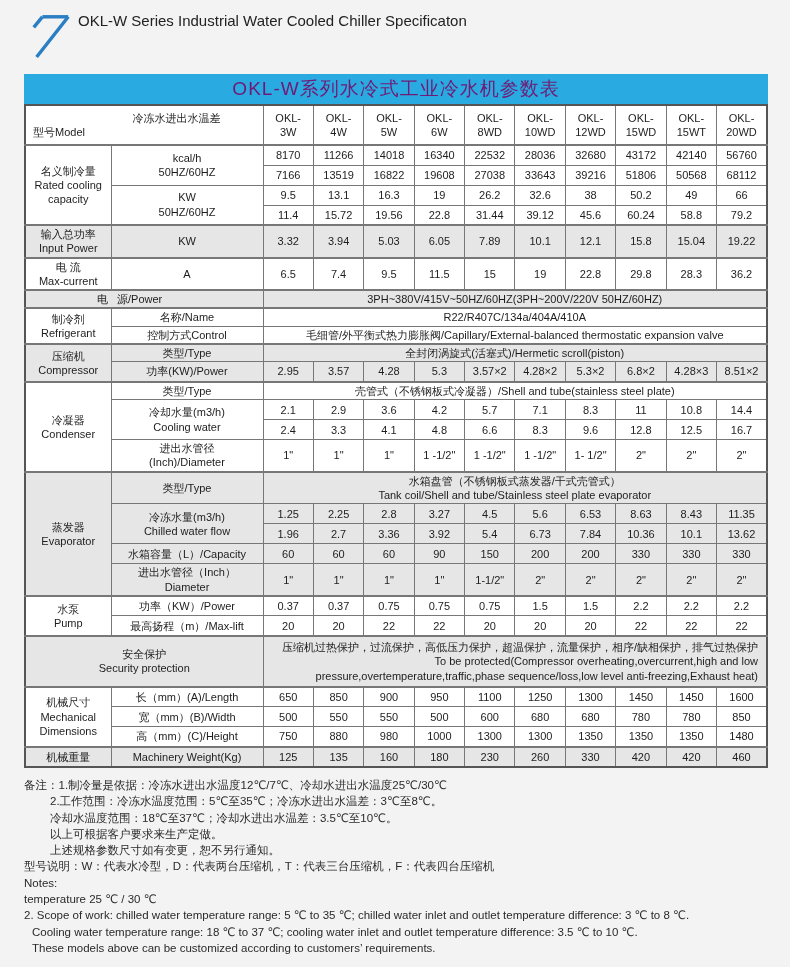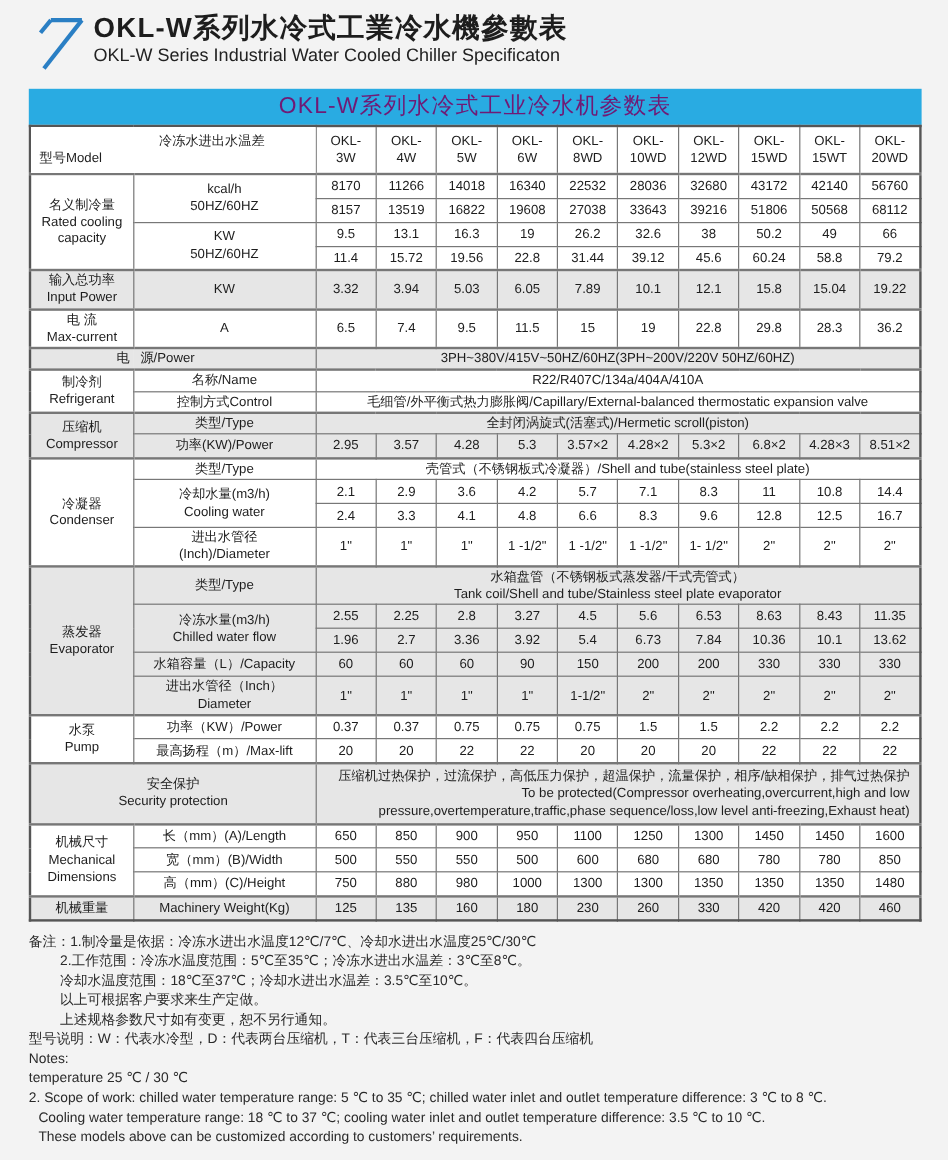--- a/index.html
+++ b/index.html
@@ -68,21 +68,20 @@
 </style>
 </head>
 <body>
 
 <div class="page-header">
   <svg class="logo" viewBox="0 0 48 52" fill="none">
     <path d="M15 7 L42 7" stroke="#2a7fc4" stroke-width="3.6"></path>
     <path d="M15 7 L6 18" stroke="#2a7fc4" stroke-width="3.6"></path>
     <path d="M42 7 L9 49" stroke="#2a7fc4" stroke-width="3.6"></path>
   </svg>
-  <div class="title-zh">OKL-W系列水冷式工業冷水機參數表</div>
   <div class="title-en">OKL-W Series Industrial Water Cooled Chiller Specificaton</div>
 </div>
 
 <div class="caption-bar">OKL-W系列水冷式工业冷水机参数表</div>
 
 <table class="spec">
   <colgroup>
     <col style="width:86px">
       <col style="width:152px">
     <col>
@@ -162,21 +161,21 @@
         <td class="value-cell">14018</td>
         <td class="value-cell">16340</td>
         <td class="value-cell">22532</td>
         <td class="value-cell">28036</td>
         <td class="value-cell">32680</td>
         <td class="value-cell">43172</td>
         <td class="value-cell">42140</td>
         <td class="value-cell">56760</td>
       </tr>
       <tr class="dual-row">
-        <td class="value-cell">8157</td>
+        <td class="value-cell">7166</td>
         <td class="value-cell">13519</td>
         <td class="value-cell">16822</td>
         <td class="value-cell">19608</td>
         <td class="value-cell">27038</td>
         <td class="value-cell">33643</td>
         <td class="value-cell">39216</td>
         <td class="value-cell">51806</td>
         <td class="value-cell">50568</td>
         <td class="value-cell">68112</td>
       </tr>
@@ -371,21 +370,21 @@
         <td class="span-cell" colspan="10">
           <div>水箱盘管（不锈钢板式蒸发器/干式壳管式）</div>
           <div>Tank coil/Shell and tube/Stainless steel plate evaporator</div>
         </td>
       </tr>
       <tr class="shaded dual-row">
         <td class="item-cell" rowspan="2">
           <div>冷冻水量(m3/h)</div>
           <div>Chilled water flow</div>
         </td>
-        <td class="value-cell">2.55</td>
+        <td class="value-cell">1.25</td>
         <td class="value-cell">2.25</td>
         <td class="value-cell">2.8</td>
         <td class="value-cell">3.27</td>
         <td class="value-cell">4.5</td>
         <td class="value-cell">5.6</td>
         <td class="value-cell">6.53</td>
         <td class="value-cell">8.63</td>
         <td class="value-cell">8.43</td>
         <td class="value-cell">11.35</td>
       </tr>

